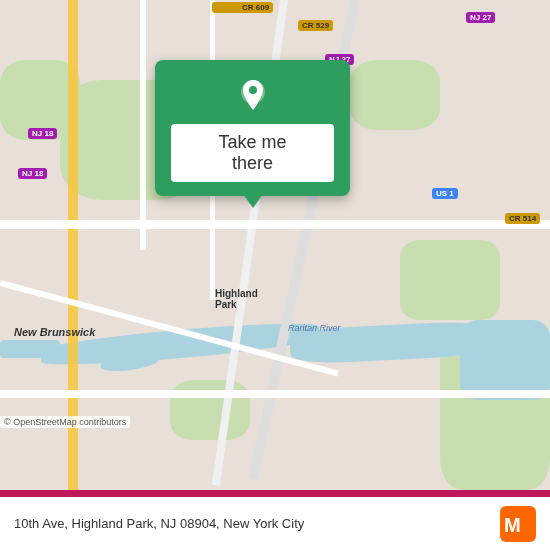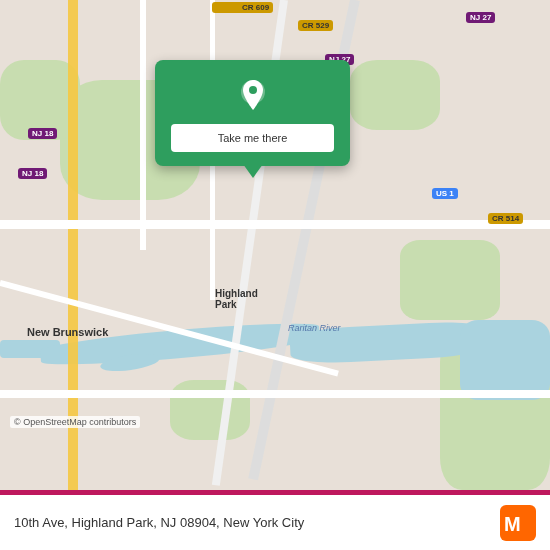--- a/index.html
+++ b/index.html
@@ -41,21 +41,21 @@
     }
 
     
     .water {
       position: absolute;
       background: #aad3df;
     }
 
     .highway-shield {
       position: absolute;
-      background: #701a75;
+      background: #a21caf;
       color: white;
       font-size: 8px;
       font-weight: bold;
       padding: 1px 4px;
       border-radius: 3px;
       white-space: nowrap;
     }
 
     .highway-shield.blue {
       background: #3b82f6;
@@ -87,21 +87,21 @@
       height: 36px;
       margin-bottom: 10px;
     }
 
     .take-me-there-btn {
       background: white;
       color: #333;
       border: none;
       border-radius: 4px;
       padding: 8px 26px;
-      font-size: 11px;
+      font-size: 18px;
       font-weight: 500;
       cursor: pointer;
       width: 100%;
       text-align: center;
     }
 
     
     .card-pointer {
       position: absolute;
       bottom: -12px;
@@ -119,21 +119,21 @@
       position: absolute;
       bottom: 0;
       left: 0;
       right: 0;
       height: 60px;
       background: white;
       display: flex;
       align-items: center;
       justify-content: space-between;
       padding: 0 14px;
-      border-top: 5px solid #be185d;
+      border-top: 7px solid #be185d;
     }
 
     .address-text {
       font-size: 13px;
       color: #333;
       flex: 1;
     }
 
     .moovit-logo {
       display: flex;
@@ -143,21 +143,21 @@
 
     .moovit-m {
       width: 36px;
       height: 36px;
     }
 
     
     .osm-attribution {
       position: absolute;
       bottom: 62px;
-      left: 10px;
+      left: 0;
       font-size: 9px;
       color: #555;
       background: rgba(255,255,255,0.8);
       padding: 1px 4px;
       border-radius: 2px;
     }
 
     
     .city-label {
       position: absolute;
@@ -207,23 +207,23 @@
   <div class="road" style="left:140px;top:0;width:6px;height:250px;"></div>
   <div class="road" style="left:210px;top:0;width:5px;height:300px;"></div>
 
   <div class="highway-shield" style="left:18px;top:168px;">NJ 18</div>
   <div class="highway-shield" style="left:28px;top:128px;">NJ 18</div>
   <div class="highway-shield" style="left:466px;top:12px;">NJ 27</div>
   <div class="highway-shield" style="left:325px;top:54px;">NJ 27</div>
   <div class="highway-shield yellow" style="left:212px;top:2px;padding-left:30px;">CR 609</div>
   <div class="highway-shield yellow" style="left:298px;top:20px;">CR 529</div>
   <div class="highway-shield blue" style="left:432px;top:188px;">US 1</div>
-  <div class="highway-shield yellow" style="left:488px;top:213px;">CR 514</div>
-
-  <div class="city-label" style="left:27px;top:326px;">New Brunswick</div>
+  <div class="highway-shield yellow" style="left:505px;top:213px;">CR 514</div>
+
+  <div class="city-label" style="left:14px;top:326px;font-style:italic;">New Brunswick</div>
   <div class="city-label" style="left:215px;top:288px;font-size:10px;">Highland<br>Park</div>
   <div class="river-label" style="left:288px;top:323px;">Raritan River</div>
 
   <div class="osm-attribution">© OpenStreetMap contributors</div>
 
   <div id="popup-card">
 
     <svg class="pin-icon" viewBox="0 0 36 36" fill="none" xmlns="http://www.w3.org/2000/svg">
       <circle cx="18" cy="14" r="12" fill="white" opacity="0.3"></circle>
       <path d="M18 2C12.477 2 8 6.477 8 12c0 7.5 10 20 10 20s10-12.5 10-20c0-5.523-4.477-10-10-10z" fill="white"></path>

